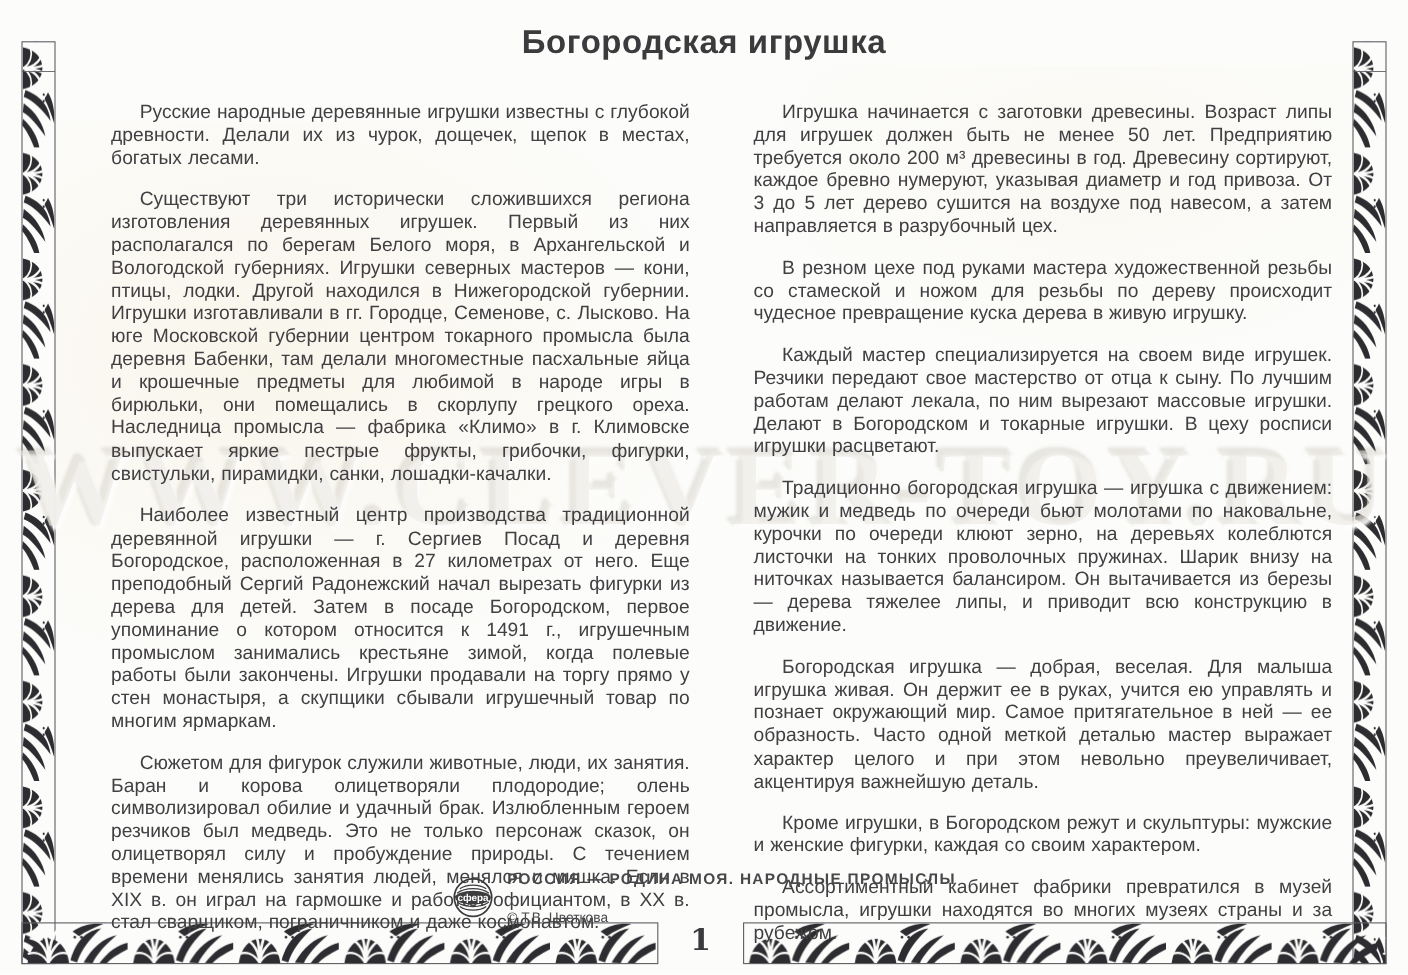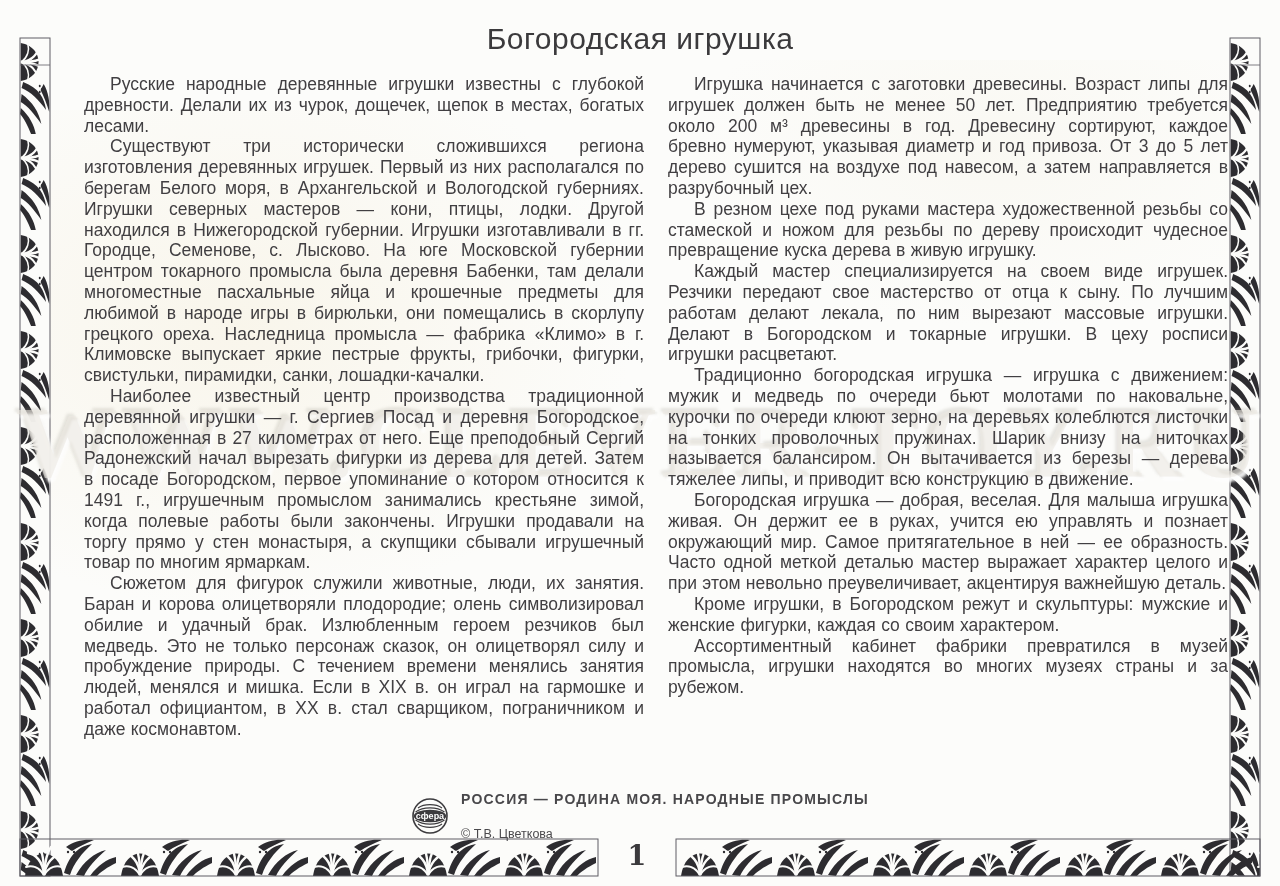--- a/index.html
+++ b/index.html
@@ -10,26 +10,26 @@
   .tint{position:absolute;pointer-events:none;}
   .tint1{left:50px;top:110px;width:640px;height:540px;
     background:radial-gradient(ellipse at 30% 40%, rgba(240,228,196,0.28), rgba(240,228,196,0) 62%);}
   .tint2{left:640px;top:60px;width:600px;height:300px;
     background:radial-gradient(ellipse at 60% 30%, rgba(238,232,210,0.18), rgba(238,232,210,0) 60%);}
 
   
   .frame{position:absolute;left:0;top:0;pointer-events:none;}
 
   .title{position:absolute;top:22px;left:0;width:100%;text-align:center;
-    font-size:30px;font-weight:normal;color:#3b3a3c;letter-spacing:.5px;}
+    font-size:30px;font-weight:bold;color:#3b3a3c;letter-spacing:.5px;}
 
   .columns{position:absolute;left:84px;top:74px;width:1144px;display:flex;gap:24px;}
   .col{width:560px;text-align:justify;font-size:17.5px;line-height:20.8px;color:#413f42;
     hyphens:auto;-webkit-hyphens:auto;word-spacing:.5px;}
-  .col p{margin:0;text-indent:26px;}
+  .col p{margin:17px;text-indent:26px;}
 
   .watermark{position:absolute;top:384px;left:0;width:100%;text-align:center;white-space:nowrap;
     font-size:102px;font-weight:bold;letter-spacing:5px;
     color:rgba(236,233,227,0.60);
     text-shadow:3px 4px 3px rgba(255,255,255,0.9), -2px -2px 3px rgba(150,144,134,0.22),
                 2px 2px 2px rgba(160,154,144,0.18);
     pointer-events:none;font-family:Liberation Serif, serif;}
 
   .footer{position:absolute;top:791px;left:0;width:100%;display:flex;justify-content:center;
     align-items:center;gap:12px;}

